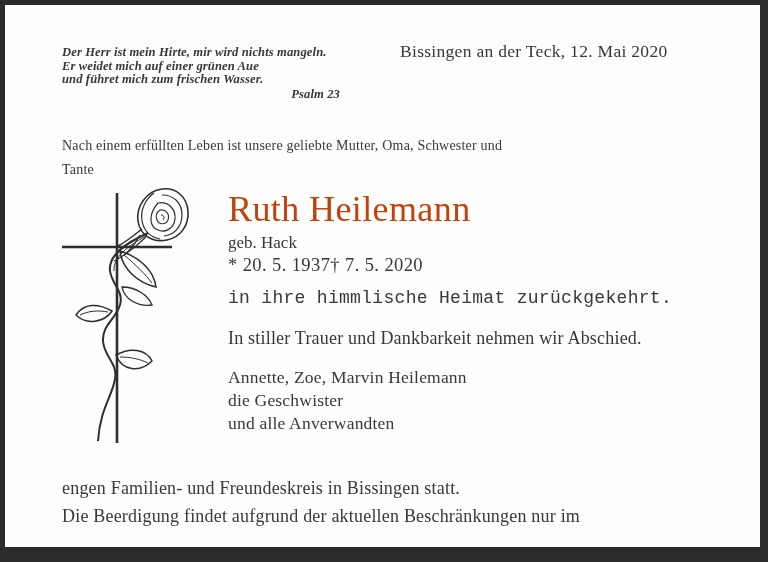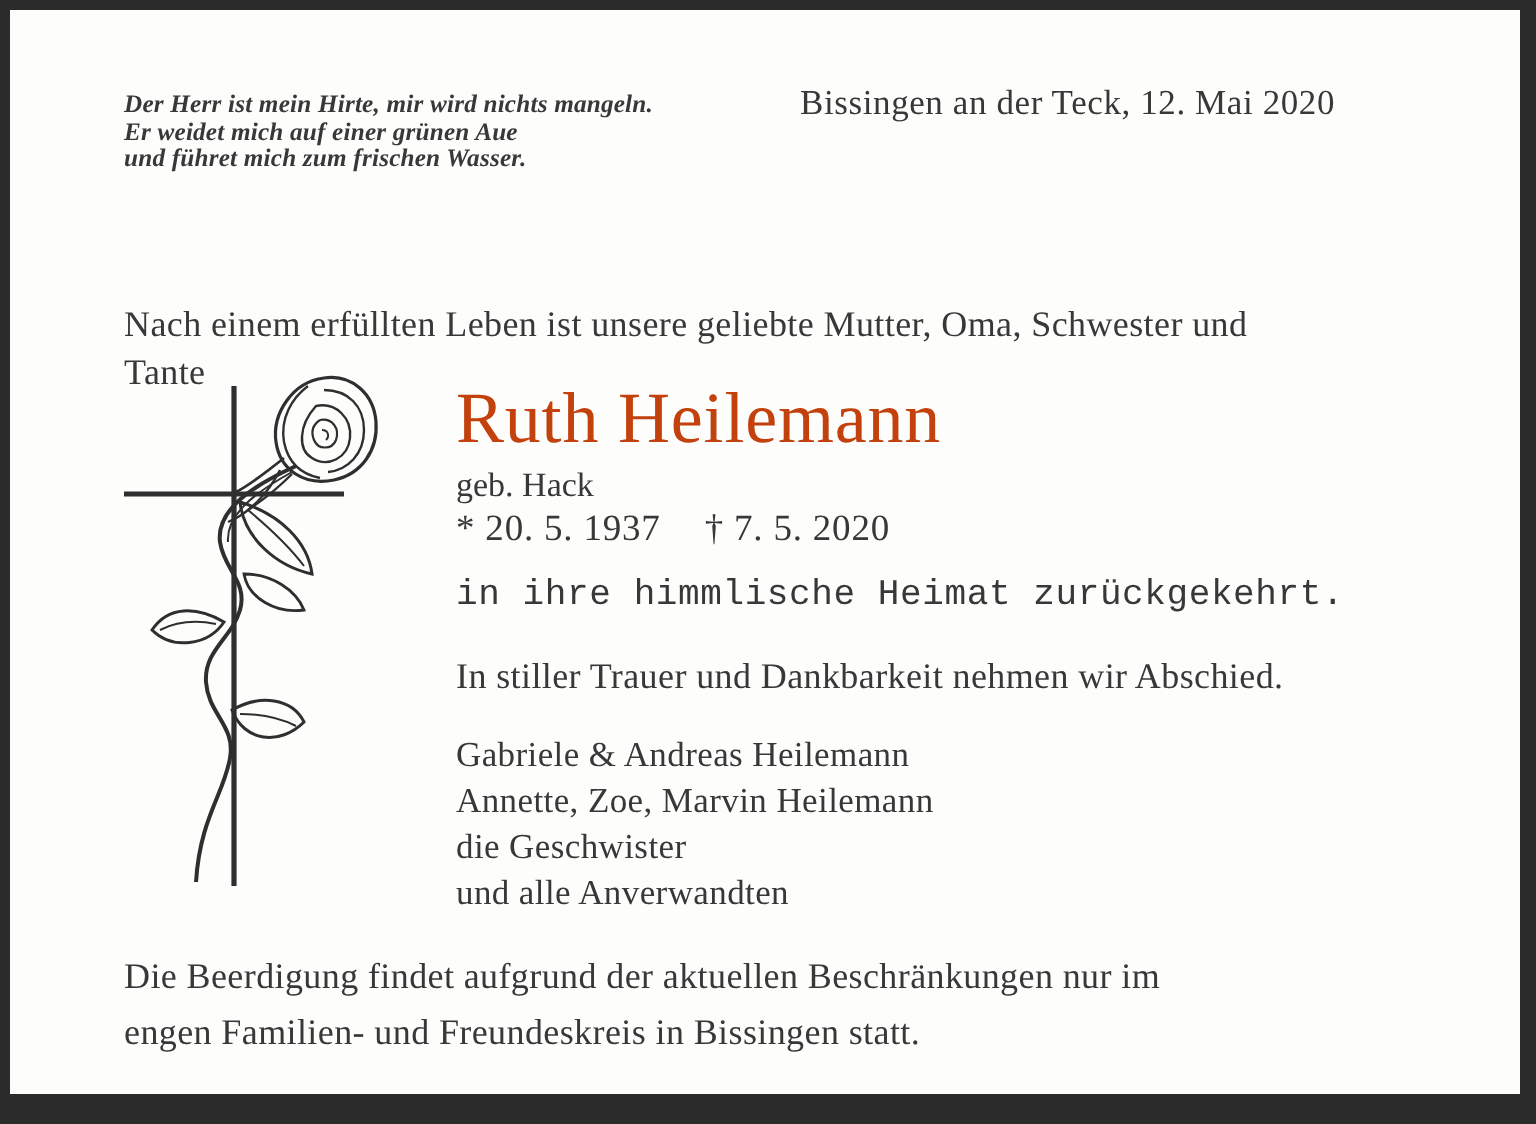--- a/index.html
+++ b/index.html
@@ -47,24 +47,23 @@
     left: 400px;
     top: 41px;
     font-size: 17.5px;
     letter-spacing: 0.3px;
   }
   .intro {
     position: absolute;
     left: 62px;
     top: 134px;
     width: 680px;
-    font-size: 18px;
+    font-size: 14px;
     line-height: 23.5px;
     letter-spacing: 0.2px;
-    margin-top: 17px;
   }
   .illustration {
     position: absolute;
     left: 50px;
     top: 183px;
     width: 140px;
     height: 270px;
   }
   .col {
     position: absolute;
@@ -79,21 +78,20 @@
   .maiden {
     top: 233px;
     font-size: 17px;
   }
   .dates {
     top: 255px;
     font-size: 18.5px;
     letter-spacing: 0.4px;
   }
   .dates .death {
-    margin-left: 22px;
   }
   .returned {
     top: 288px;
     font-size: 18px;
     letter-spacing: 0.3px;
     font-family: Liberation Mono, monospace;
   }
   .farewell {
     top: 328px;
     font-size: 18px;
@@ -118,20 +116,21 @@
 </style>
 </head>
 <body>
 
 <div class="page">
 
   <div class="psalm">
     <div>Der Herr ist mein Hirte, mir wird nichts mangeln.</div>
     <div>Er weidet mich auf einer grünen Aue</div>
     <div>und führet mich zum frischen Wasser.</div>
+    <div class="psalm-attr">Psalm 23</div>
   </div>
 
   <div class="dateline">Bissingen an der Teck, 12. Mai 2020</div>
 
   <div class="intro">
     <div>Nach einem erfüllten Leben ist unsere geliebte Mutter, Oma, Schwester und</div>
     <div>Tante</div>
   </div>
 
   <svg class="illustration" viewBox="0 0 140 270" aria-hidden="true">
@@ -169,25 +168,24 @@
   <div class="col maiden">geb. Hack</div>
 
   <div class="col dates">
     <span class="birth">* 20. 5. 1937</span><span class="death">† 7. 5. 2020</span>
   </div>
 
   <div class="col returned">in ihre himmlische Heimat zurückgekehrt.</div>
   <div class="col farewell">In stiller Trauer und Dankbarkeit nehmen wir Abschied.</div>
 
   <div class="col mourners">
-    <div>Gabriele &amp; Andreas Heilemann</div>
     <div>Annette, Zoe, Marvin Heilemann</div>
     <div>die Geschwister</div>
     <div>und alle Anverwandten</div>
   </div>
 
   <div class="funeral">
+    <div>engen Familien- und Freundeskreis in Bissingen statt.</div>
     <div>Die Beerdigung findet aufgrund der aktuellen Beschränkungen nur im</div>
-    <div>engen Familien- und Freundeskreis in Bissingen statt.</div>
   </div>
 
   <div class="frame"></div>
 </div>
 
 </body></html>

